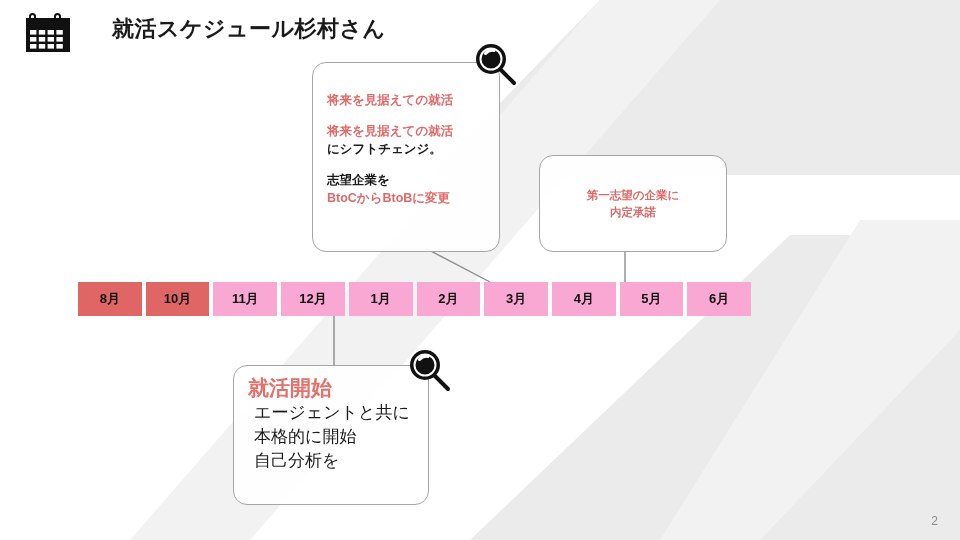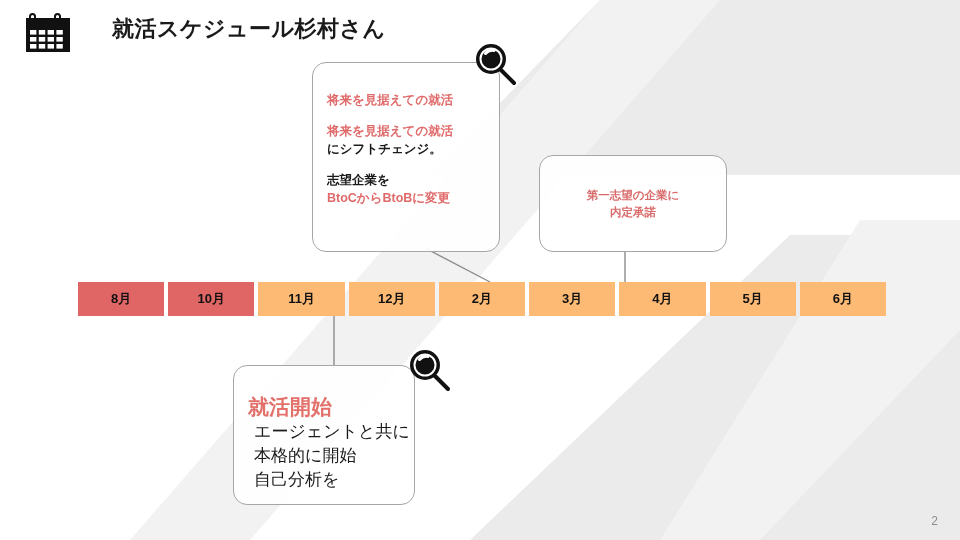--- a/index.html
+++ b/index.html
@@ -76,22 +76,22 @@
     left: 531px; top: 155px;
     width: 188px; height: 97px;
     padding: 0;
     display: flex;
     align-items: center;
     justify-content: center;
     margin-left: 8px;
   }
   #callout-start {
     left: 233px; top: 365px;
-    width: 182px; height: 140px;
-    padding: 27px 0 0 14px;
+    width: 196px; height: 140px;
+    padding: 8px 0 0 14px;
   }
 
   .ln {
     font-size: 12.5px;
     font-weight: bold;
     line-height: 18px;
     white-space: nowrap;
   }
   .ln.red   { color: #e06a6a; }
   .ln.black { color: #1a1a1a; }
@@ -126,38 +126,38 @@
     width: 46px; height: 46px;
     z-index: 6;
   }
   #mag-top   { left: 473px; top: 42px; }
   #mag-start { left: 407px; top: 348px; }
 
   
   .timeline {
     position: absolute;
     left: 78px; top: 282px;
-    width: 808px; height: 34px;
+    width: 673px; height: 34px;
     display: flex;
     gap: 4px;
     z-index: 2;
   }
   .month {
     flex: 1 1 0;
     height: 34px;
     display: flex;
     align-items: center;
     justify-content: center;
     font-size: 13px;
     font-weight: bold;
     color: #111111;
     box-sizing: border-box;
   }
   .month.red   { background: #e06666; }
-  .month.green { background: #fdba74; }
+  .month.green { background: #f9a8d4; }
 
   
   .page-number {
     position: absolute;
     right: 22px; bottom: 12px;
     font-size: 12px;
     color: #8c8c8c;
     z-index: 5;
   }
 </style>
@@ -239,20 +239,21 @@
     <circle cx="18" cy="17" r="10.5" fill="none" stroke="#ffffff" stroke-width="2"></circle>
     <path d="M12.5 11.5 A9 9 0 0 1 21 8.5" fill="none" stroke="#ffffff" stroke-width="3" stroke-linecap="round"></path>
     <line x1="28" y1="28" x2="41" y2="41" stroke="#111111" stroke-width="4" stroke-linecap="round"></line>
   </svg>
 
   <div class="timeline" id="timeline">
       <div class="month red">8月</div>
       <div class="month red">10月</div>
       <div class="month green">11月</div>
       <div class="month green">12月</div>
+      <div class="month green">1月</div>
       <div class="month green">2月</div>
       <div class="month green">3月</div>
       <div class="month green">4月</div>
       <div class="month green">5月</div>
       <div class="month green">6月</div>
     </div>
 
   <div class="page-number">2</div>
 
 </div>

